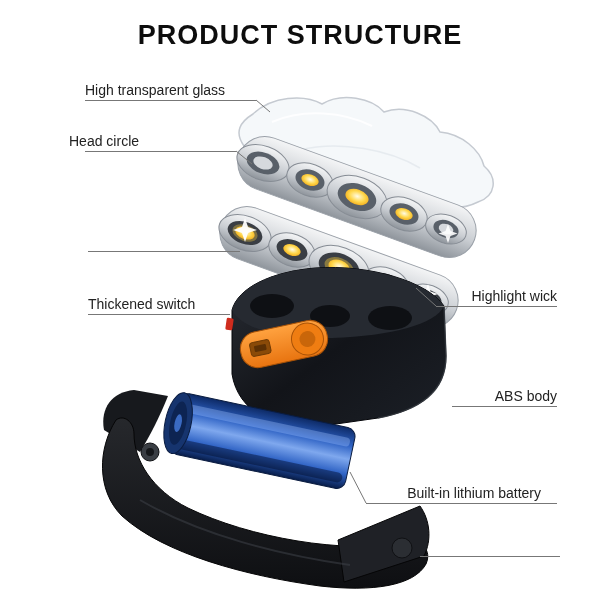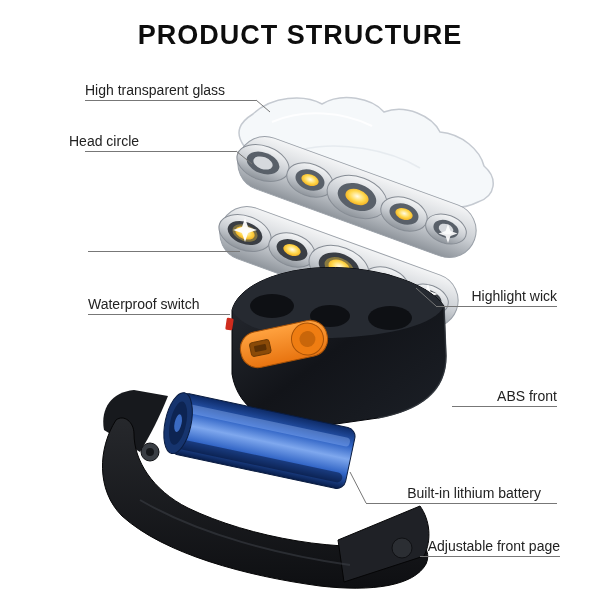--- a/index.html
+++ b/index.html
@@ -195,19 +195,18 @@
       <line x1="436" y1="306" x2="416" y2="288"></line>
       <line x1="452" y1="406" x2="557" y2="406" shape-rendering="crispEdges"></line>
       <line x1="366" y1="503" x2="557" y2="503" shape-rendering="crispEdges"></line>
       <line x1="366" y1="503" x2="350" y2="472"></line>
       <line x1="420" y1="556" x2="560" y2="556" shape-rendering="crispEdges"></line>
     </g>
   </svg>
 
   <div class="part-label" style="left:85px;top:82px">High transparent glass</div>
   <div class="part-label" style="left:69px;top:133px">Head circle</div>
-  <div class="part-label" style="left:88px;top:296px">Waterproof switch</div>
+  <div class="part-label" style="left:88px;top:296px">Thickened switch</div>
   <div class="part-label right" style="right:43px;top:288px">Highlight wick</div>
-  <div class="part-label right" style="right:43px;top:388px">ABS front</div>
+  <div class="part-label right" style="right:43px;top:388px">ABS body</div>
   <div class="part-label right" style="right:59px;top:485px">Built-in lithium battery</div>
-  <div class="part-label right" style="right:40px;top:538px">Adjustable front page</div>
 
 </div>
 
 </body></html>

